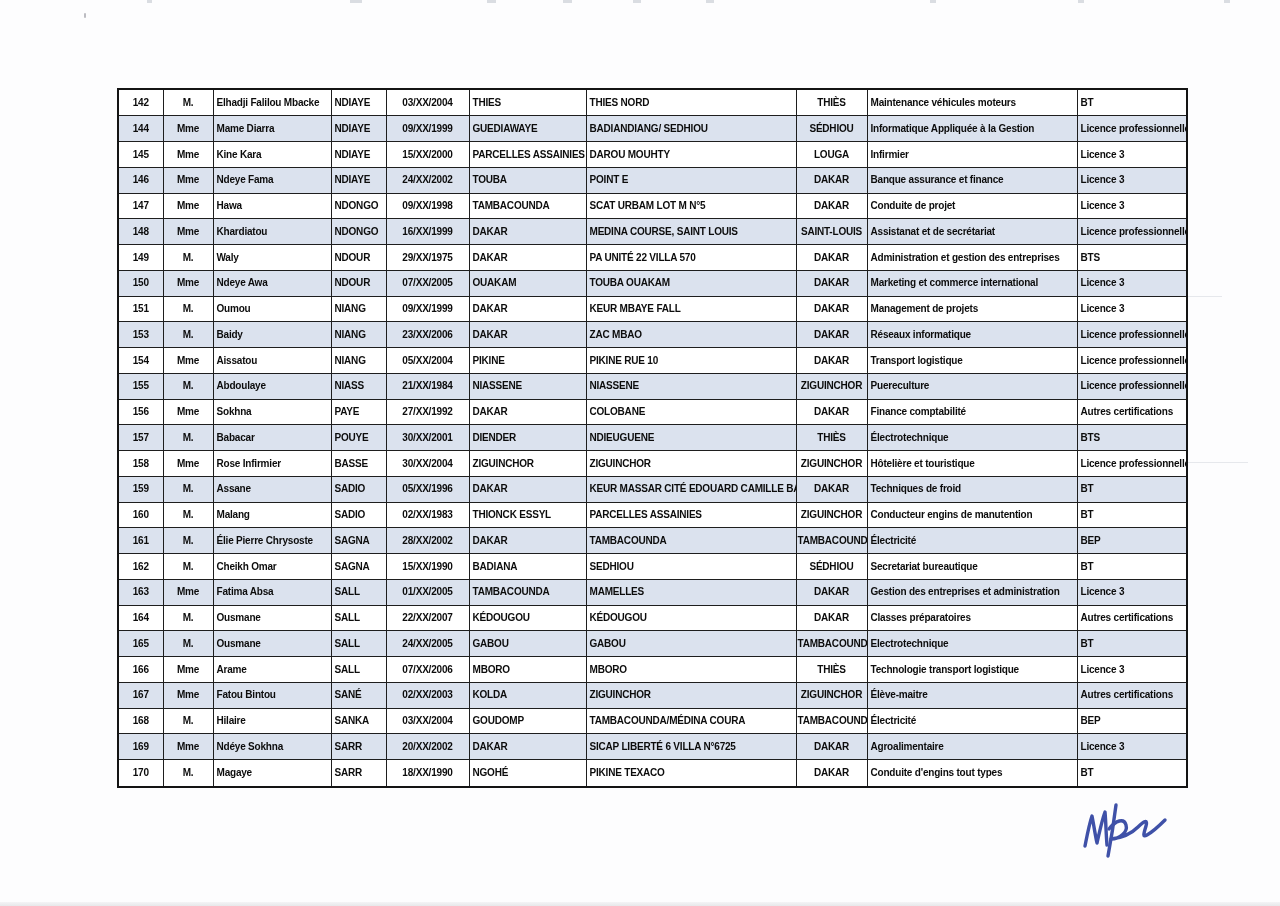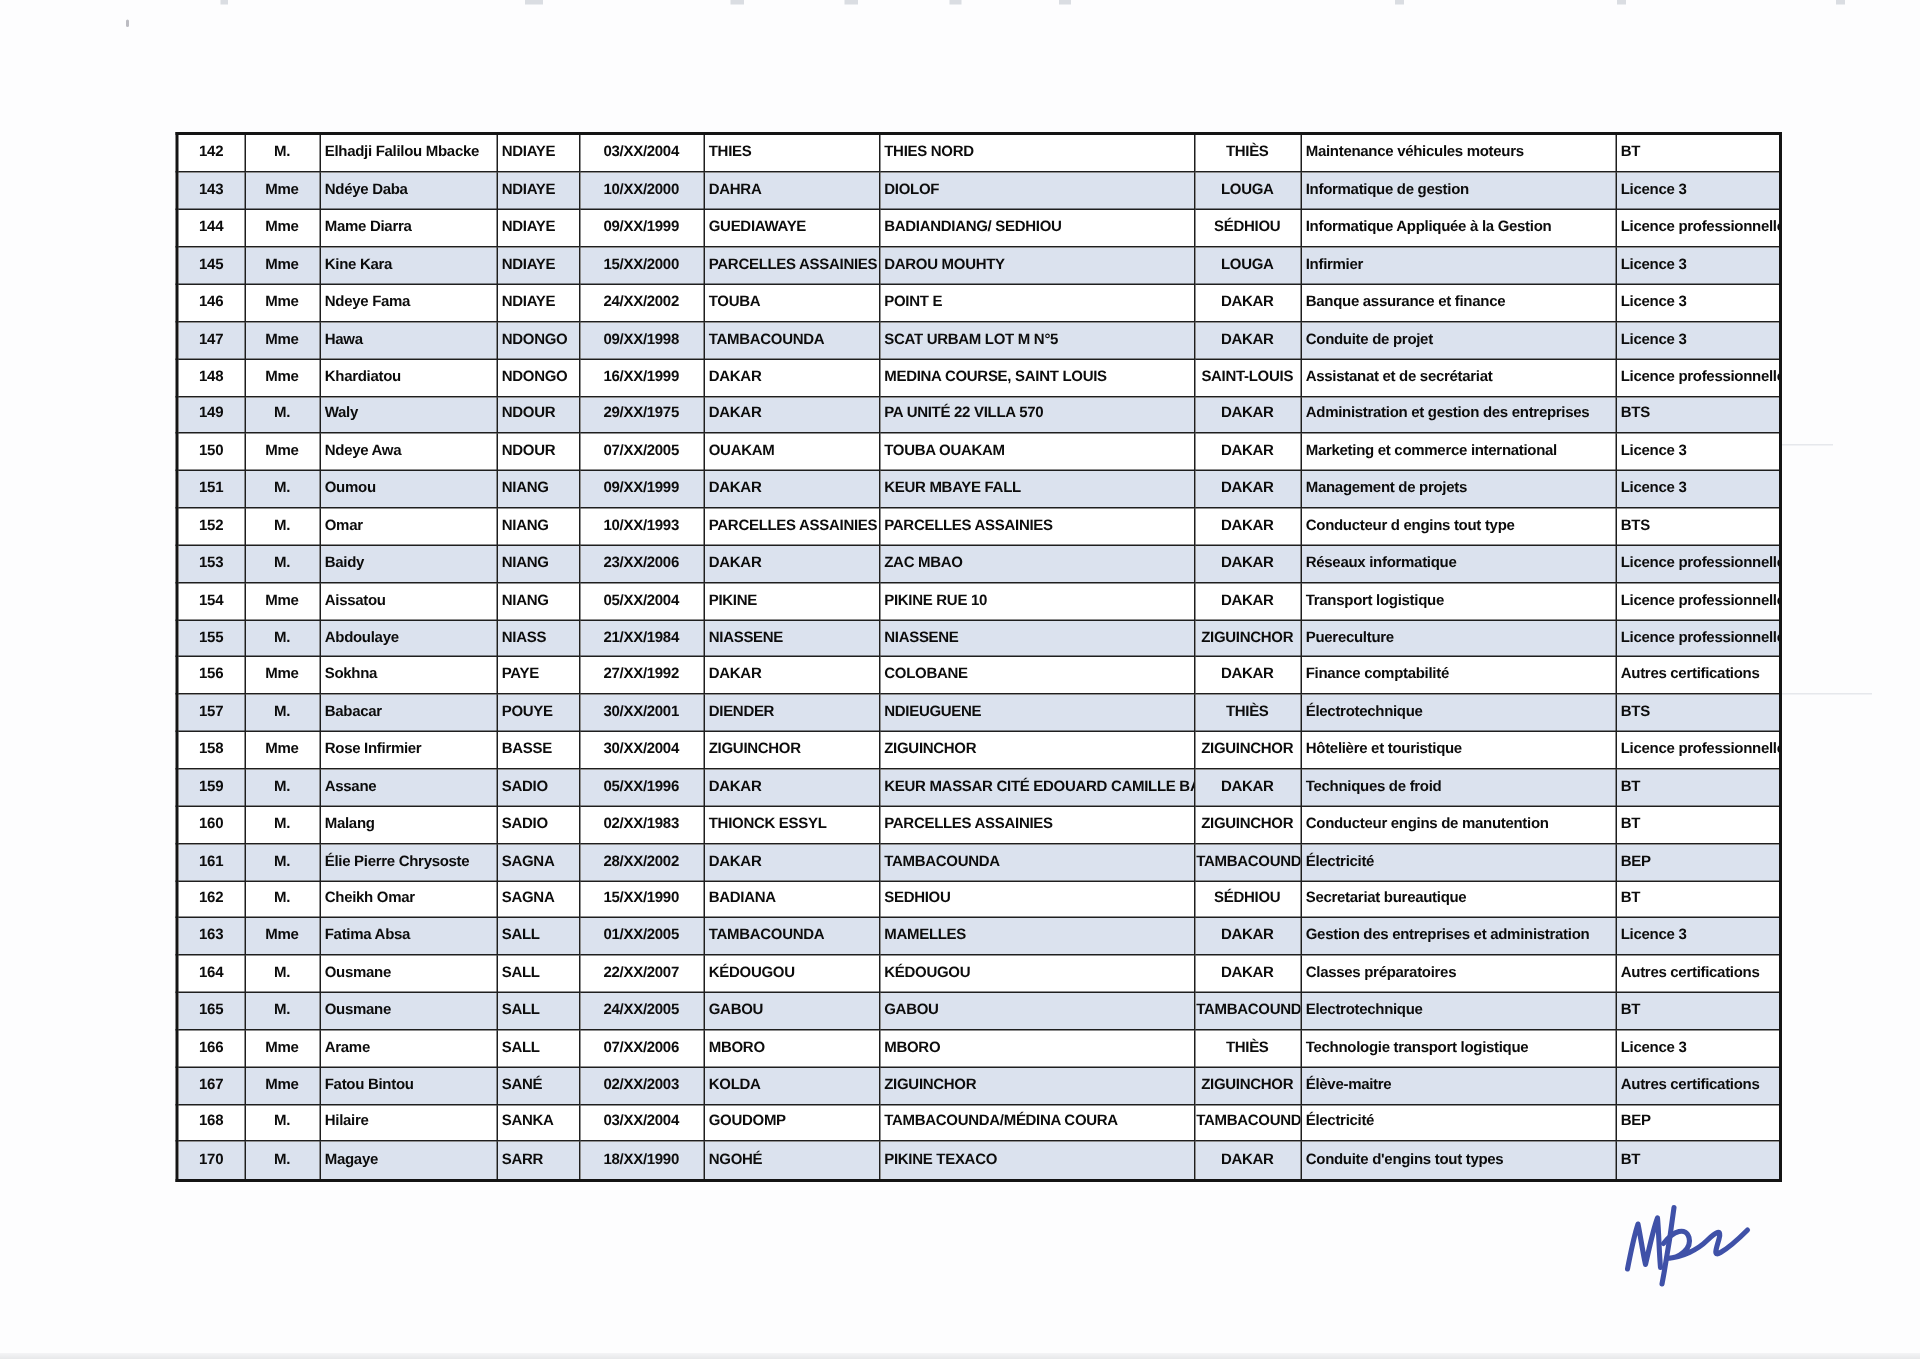--- a/index.html
+++ b/index.html
@@ -76,32 +76,20 @@
           <td>Elhadji Falilou Mbacke</td>
           <td>NDIAYE</td>
           <td class="c">03/XX/2004</td>
           <td>THIES</td>
           <td>THIES NORD</td>
           <td class="c">THIÈS</td>
           <td>Maintenance véhicules moteurs</td>
           <td>BT</td>
         </tr>
         <tr>
-          <td class="c">143</td>
-          <td class="c">Mme</td>
-          <td>Ndéye Daba</td>
-          <td>NDIAYE</td>
-          <td class="c">10/XX/2000</td>
-          <td>DAHRA</td>
-          <td>DIOLOF</td>
-          <td class="c">LOUGA</td>
-          <td>Informatique de gestion</td>
-          <td>Licence 3</td>
-        </tr>
-        <tr>
           <td class="c">144</td>
           <td class="c">Mme</td>
           <td>Mame Diarra</td>
           <td>NDIAYE</td>
           <td class="c">09/XX/1999</td>
           <td>GUEDIAWAYE</td>
           <td>BADIANDIANG/ SEDHIOU</td>
           <td class="c">SÉDHIOU</td>
           <td>Informatique Appliquée à la Gestion</td>
           <td>Licence professionnelle</td>
@@ -182,32 +170,20 @@
           <td class="c">151</td>
           <td class="c">M.</td>
           <td>Oumou</td>
           <td>NIANG</td>
           <td class="c">09/XX/1999</td>
           <td>DAKAR</td>
           <td>KEUR MBAYE FALL</td>
           <td class="c">DAKAR</td>
           <td>Management de projets</td>
           <td>Licence 3</td>
-        </tr>
-        <tr>
-          <td class="c">152</td>
-          <td class="c">M.</td>
-          <td>Omar</td>
-          <td>NIANG</td>
-          <td class="c">10/XX/1993</td>
-          <td>PARCELLES ASSAINIES</td>
-          <td>PARCELLES ASSAINIES</td>
-          <td class="c">DAKAR</td>
-          <td>Conducteur d engins tout type</td>
-          <td>BTS</td>
         </tr>
         <tr>
           <td class="c">153</td>
           <td class="c">M.</td>
           <td>Baidy</td>
           <td>NIANG</td>
           <td class="c">23/XX/2006</td>
           <td>DAKAR</td>
           <td>ZAC MBAO</td>
           <td class="c">DAKAR</td>
@@ -388,20 +364,32 @@
           <td>Hilaire</td>
           <td>SANKA</td>
           <td class="c">03/XX/2004</td>
           <td>GOUDOMP</td>
           <td>TAMBACOUNDA/MÉDINA COURA</td>
           <td class="c">TAMBACOUNDA</td>
           <td>Électricité</td>
           <td>BEP</td>
         </tr>
         <tr>
+          <td class="c">169</td>
+          <td class="c">Mme</td>
+          <td>Ndéye Sokhna</td>
+          <td>SARR</td>
+          <td class="c">20/XX/2002</td>
+          <td>DAKAR</td>
+          <td>SICAP LIBERTÉ 6 VILLA N°6725</td>
+          <td class="c">DAKAR</td>
+          <td>Agroalimentaire</td>
+          <td>Licence 3</td>
+        </tr>
+        <tr>
           <td class="c">170</td>
           <td class="c">M.</td>
           <td>Magaye</td>
           <td>SARR</td>
           <td class="c">18/XX/1990</td>
           <td>NGOHÉ</td>
           <td>PIKINE TEXACO</td>
           <td class="c">DAKAR</td>
           <td>Conduite d'engins tout types</td>
           <td>BT</td>

